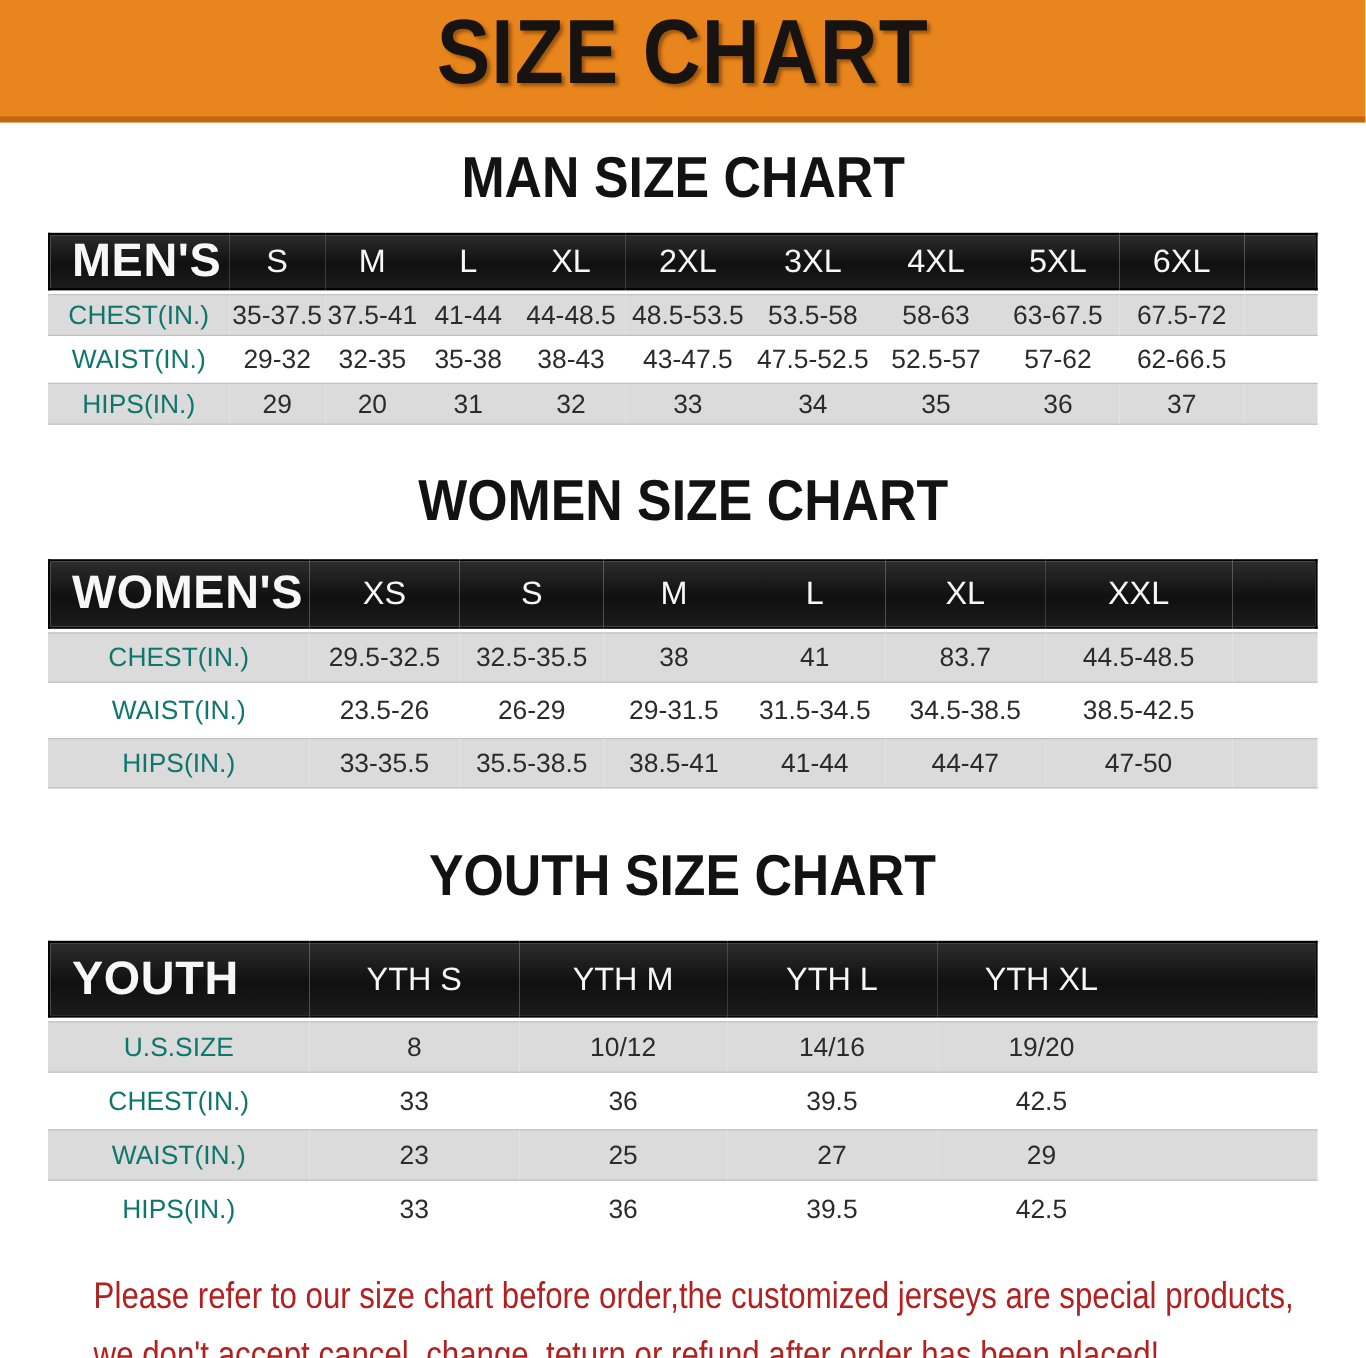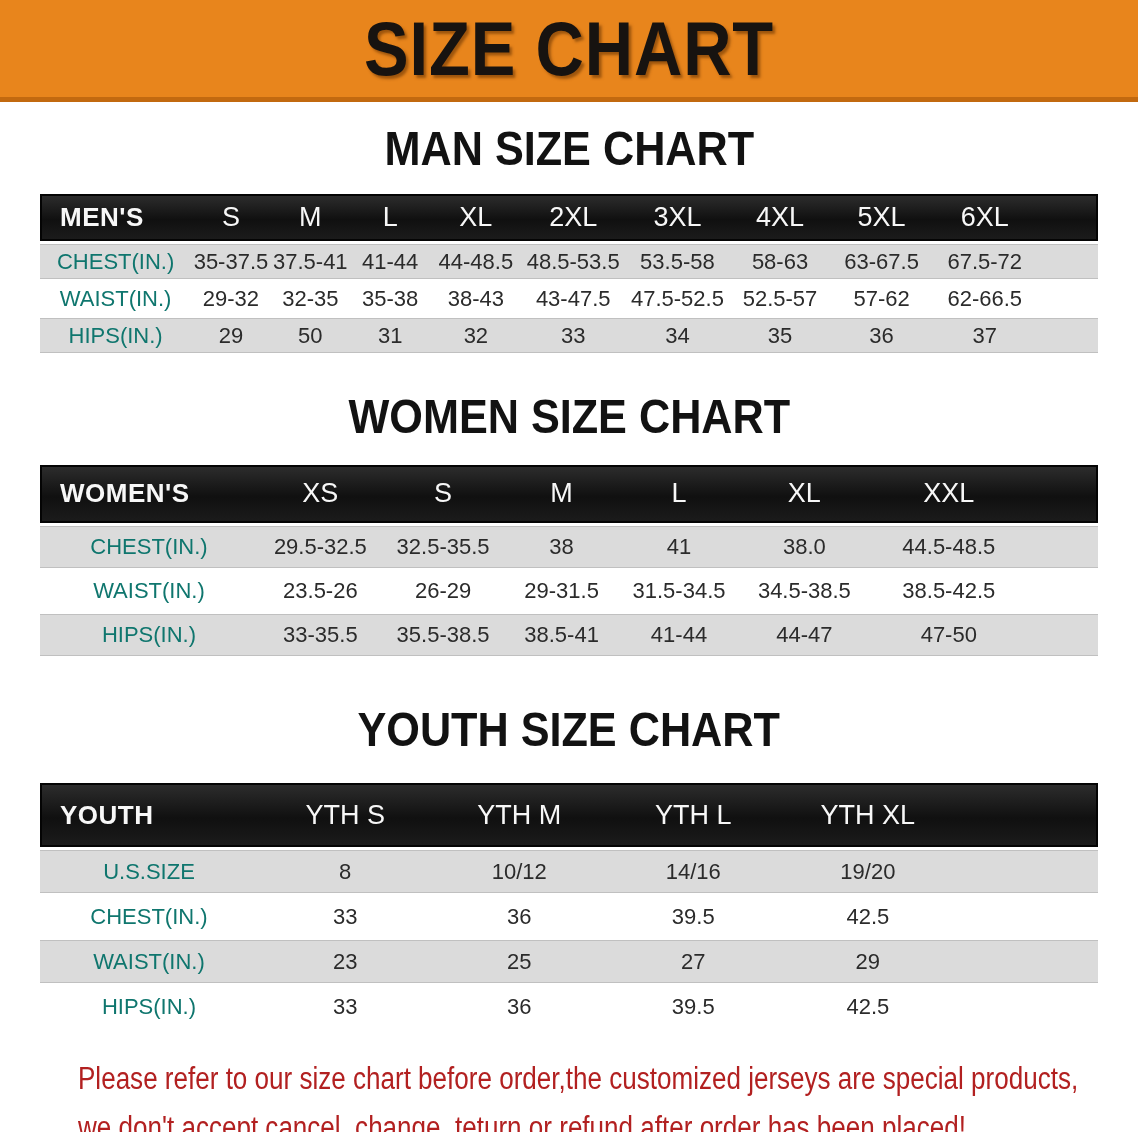--- a/index.html
+++ b/index.html
@@ -9,21 +9,21 @@
     font-family:"Liberation Sans","DejaVu Sans",sans-serif;
     -webkit-font-smoothing:antialiased;
   }
   .page{width:1138px;min-height:1132px;overflow:hidden;}
 
   
   .banner{
     height:97px;
     background:#e8851c;
     border-bottom:5px solid #c2690f;
-    display:flex;align-items:center;justify-content:center;
+    display:flex;align-items:flex-start;justify-content:center;
   }
   .banner-title{
     font-size:76px;font-weight:bold;color:#171310;
     letter-spacing:1px;white-space:nowrap;
     display:inline-block;transform:scaleX(0.88);
     text-shadow:3px 3px 3px rgba(95,45,0,0.55);
   }
 
   
   .content{width:1058px;margin:0 auto;}
@@ -49,21 +49,21 @@
   .size-table thead th{
     background:linear-gradient(180deg,#2c2c2c 0%,#101010 55%,#1b1b1b 100%);
     color:#f7f7f7;text-align:center;padding:0;
     font-weight:normal;font-size:27px;
     border-top:2px solid #040404;border-bottom:2px solid #040404;
   }
   .size-table thead th:first-child{border-left:2px solid #040404;}
   .size-table thead th:last-child{border-right:2px solid #040404;}
   .size-table th.tbl-label{
     text-align:left;padding-left:18px;
-    font-weight:bold;font-size:26px;letter-spacing:0.5px;
+    font-weight:bold;font-size:39px;letter-spacing:0.5px;
   }
   .size-table tbody td{
     text-align:center;font-size:22px;color:#2b2b2b;padding:0;
     background:#ffffff;
   }
   .size-table tbody td.row-label{color:#0f766e;}
   .size-table tbody tr:nth-child(odd) td{
     background:#dbdbdb;
     border-top:1px solid #c0c0c0;border-bottom:1px solid #c0c0c0;
   }
@@ -179,21 +179,21 @@
               <td class="cell">43-47.5</td>
               <td class="cell">47.5-52.5</td>
               <td class="cell">52.5-57</td>
               <td class="cell">57-62</td>
               <td class="cell">62-66.5</td>
               <td class="spacer-col"></td>
             </tr>
             <tr>
               <td class="row-label">HIPS(IN.)</td>
               <td class="cell">29</td>
-              <td class="cell">50</td>
+              <td class="cell">20</td>
               <td class="cell">31</td>
               <td class="cell">32</td>
               <td class="cell">33</td>
               <td class="cell">34</td>
               <td class="cell">35</td>
               <td class="cell">36</td>
               <td class="cell">37</td>
               <td class="spacer-col"></td>
             </tr>
           </tbody>
@@ -227,21 +227,21 @@
               <th class="spacer-col"></th>
             </tr>
           </thead>
           <tbody>
             <tr>
               <td class="row-label">CHEST(IN.)</td>
               <td class="cell">29.5-32.5</td>
               <td class="cell">32.5-35.5</td>
               <td class="cell">38</td>
               <td class="cell">41</td>
-              <td class="cell">38.0</td>
+              <td class="cell">83.7</td>
               <td class="cell">44.5-48.5</td>
               <td class="spacer-col"></td>
             </tr>
             <tr>
               <td class="row-label">WAIST(IN.)</td>
               <td class="cell">23.5-26</td>
               <td class="cell">26-29</td>
               <td class="cell">29-31.5</td>
               <td class="cell">31.5-34.5</td>
               <td class="cell">34.5-38.5</td>

